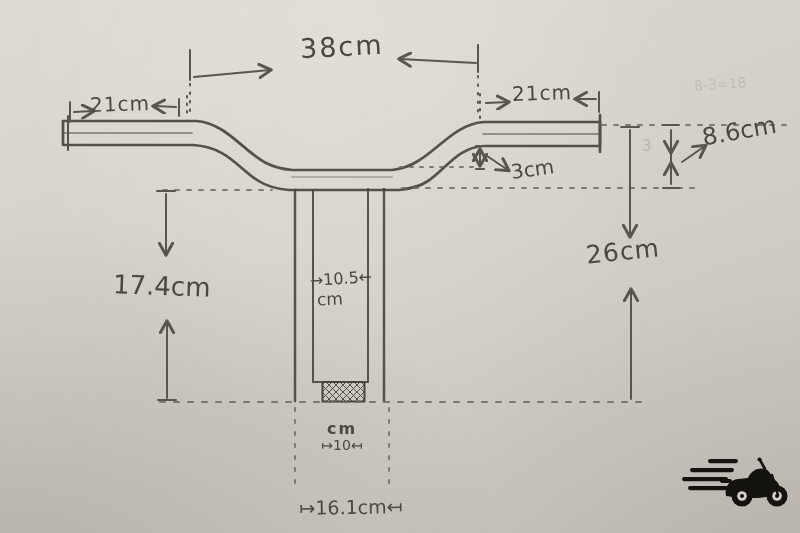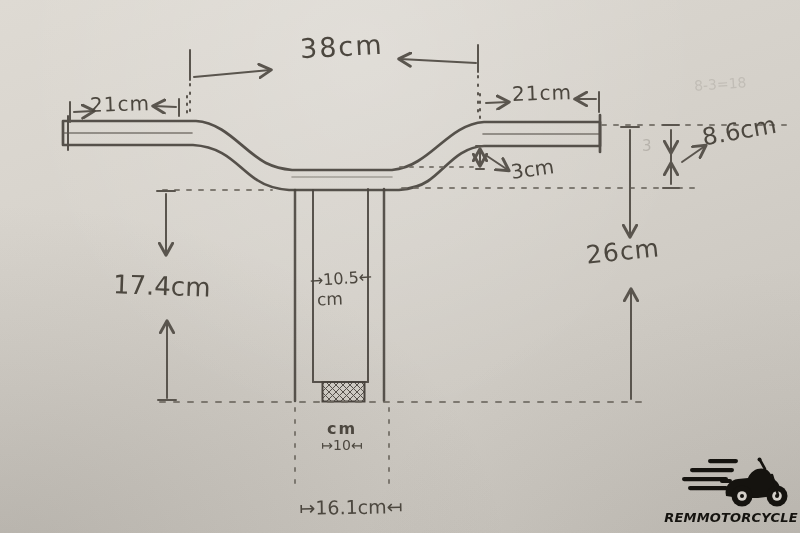--- a/index.html
+++ b/index.html
@@ -160,16 +160,15 @@
         <circle cx="115" cy="41" r="10.5"></circle>
       </g>
       <circle cx="80" cy="41" r="4.8" fill="#d4d0c9"></circle>
       <circle cx="80" cy="41" r="2" fill="#15130f"></circle>
       <circle cx="115" cy="41" r="4.8" fill="#d4d0c9"></circle>
       <circle cx="115" cy="41" r="2" fill="#15130f"></circle>
       <path d="M110,20 L116,40" stroke="#15130f" stroke-width="2.6" stroke-linecap="round" fill="none"></path>
       <path d="M103,14 L98,5" stroke="#15130f" stroke-width="2.6" stroke-linecap="round" fill="none"></path>
       <circle cx="97.5" cy="4.5" r="2" fill="#15130f"></circle>
     </svg>
-    <div class="logo-text">REMMOTORCYCLE</div>
   </div>
 
 </div>
 
 </body></html>

